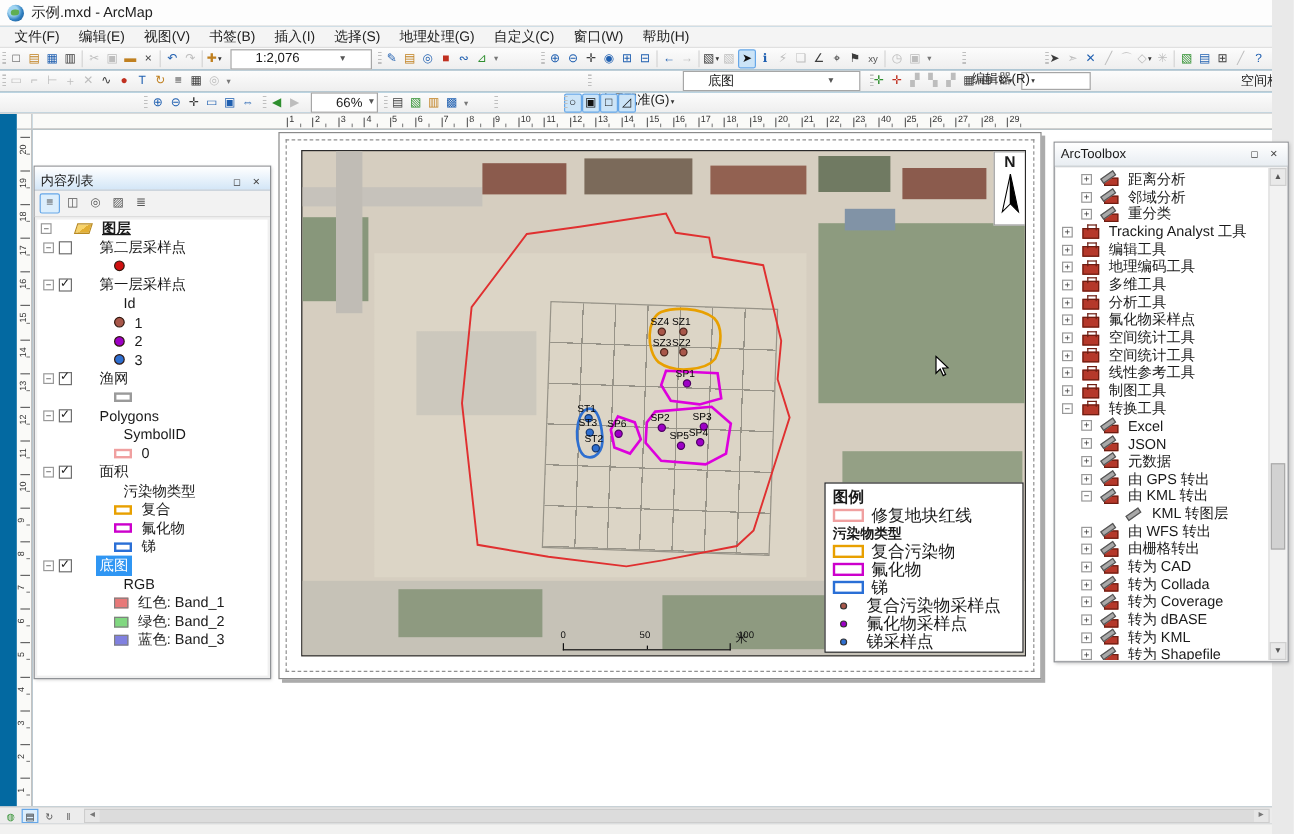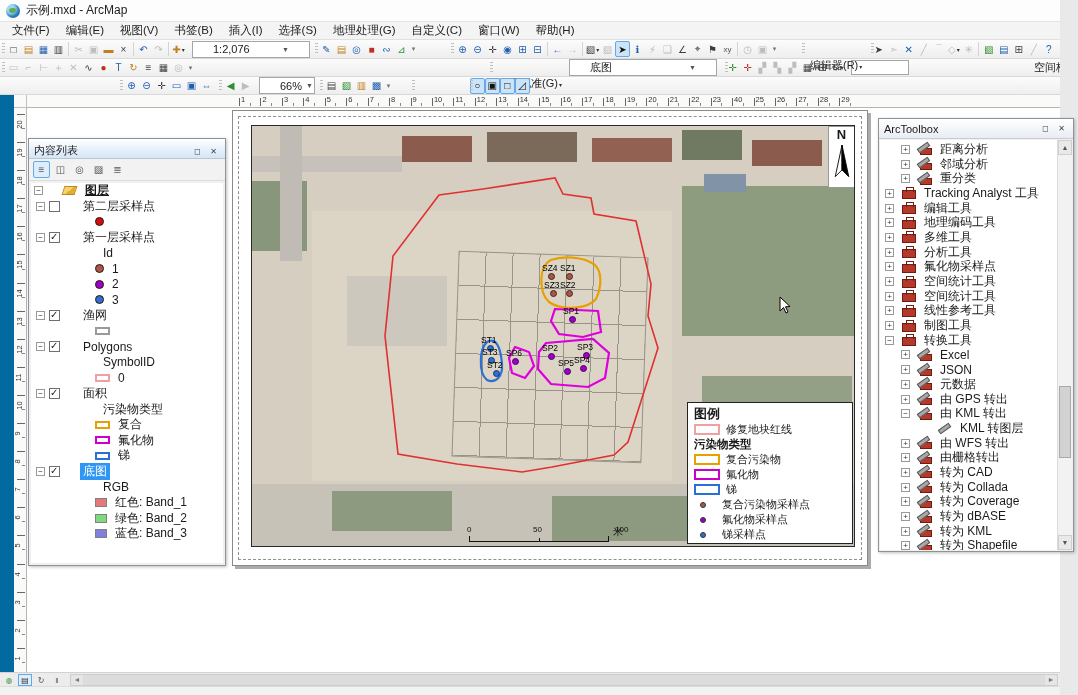--- a/index.html
+++ b/index.html
@@ -79,21 +79,21 @@
   svg.overlay { position:absolute; inset:0; width:604px; height:422px; }
   .mpt { position:absolute; width:0; height:0; }
   .mpt-dot { position:absolute; left:-3.5px; top:-3.5px; width:7px; height:7px; border-radius:50%; border:1px solid #222; }
   .composite .mpt-dot { background:#A8574A; border-color:#4a241c; }
   .fluoride  .mpt-dot { background:#9D00C6; border-color:#4d0062; }
   .antimony  .mpt-dot { background:#2E6FD0; border-color:#16376e; }
   .mpt-lbl { position:absolute; left:-9px; top:-13px; font-size:8.5px; color:#000; white-space:nowrap; }
 
   .legend { position:absolute; left:435px; top:276px; width:166px; height:142px; background:#fff; border:1px solid #222; padding:2px 6px; }
   .lg-title { font-size:13px; font-weight:bold; height:17px; }
-  .lg-row { display:flex; align-items:center; height:15px; font-size:11px; white-space:nowrap; }
+  .lg-row { display:flex; align-items:center; height:15px; font-size:14px; white-space:nowrap; }
   .lg-swatch { flex:none; }
   .lg-row.sw .lg-swatch { width:26px; height:11px; background:#fff; border:2px solid #000; margin-right:6px; }
   .lg-row.hd { font-weight:bold; font-size:11.5px; }
   .lg-row.dt .lg-swatch { width:6px; height:6px; border-radius:50%; border:1px solid #333; margin:0 16px 0 6px; }
 
   .scalebar { position:absolute; left:215px; top:399px; width:170px; height:22px; font-size:8px; color:#111; }
   .sb-line { position:absolute; left:2px; top:11px; width:140px; height:6px; border-left:1px solid #111; border-right:1px solid #111; border-bottom:1px solid #111; }
   .sb-line::after { content:''; position:absolute; left:50%; bottom:0; width:1px; height:3px; background:#111; }
   .sb-t0{position:absolute;left:0;top:0}.sb-t1{position:absolute;left:66px;top:0}.sb-t2{position:absolute;left:148px;top:0}
   .sb-unit{position:absolute;left:146px;top:0;font-size:10px}

